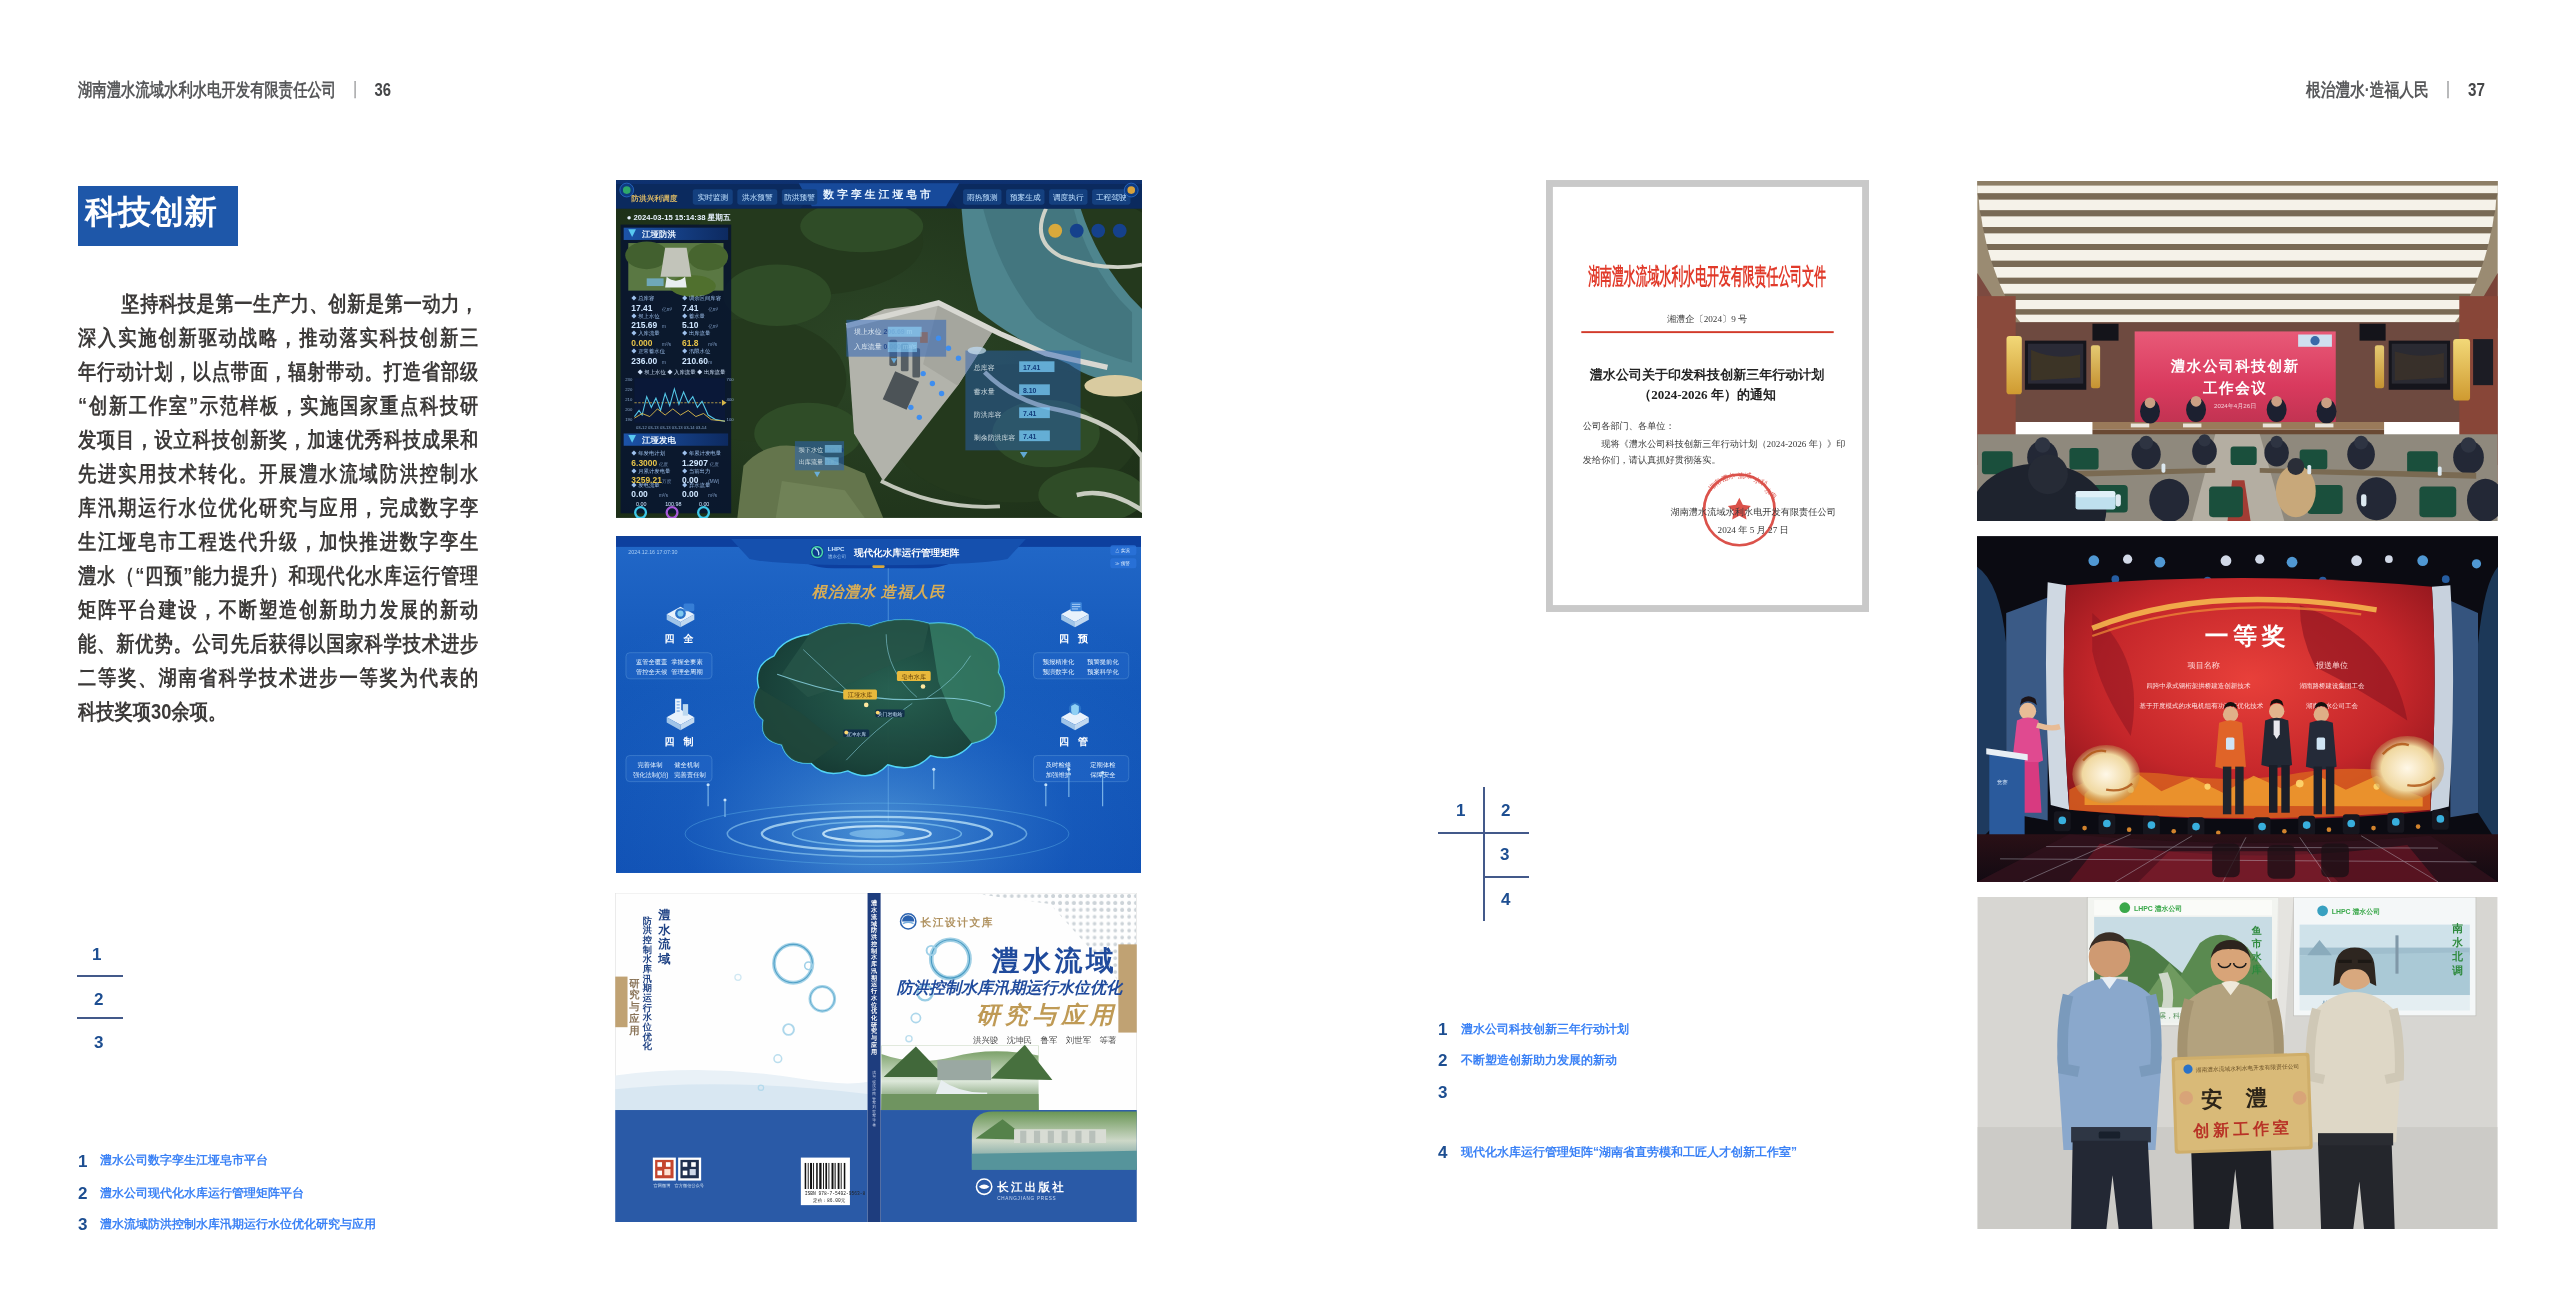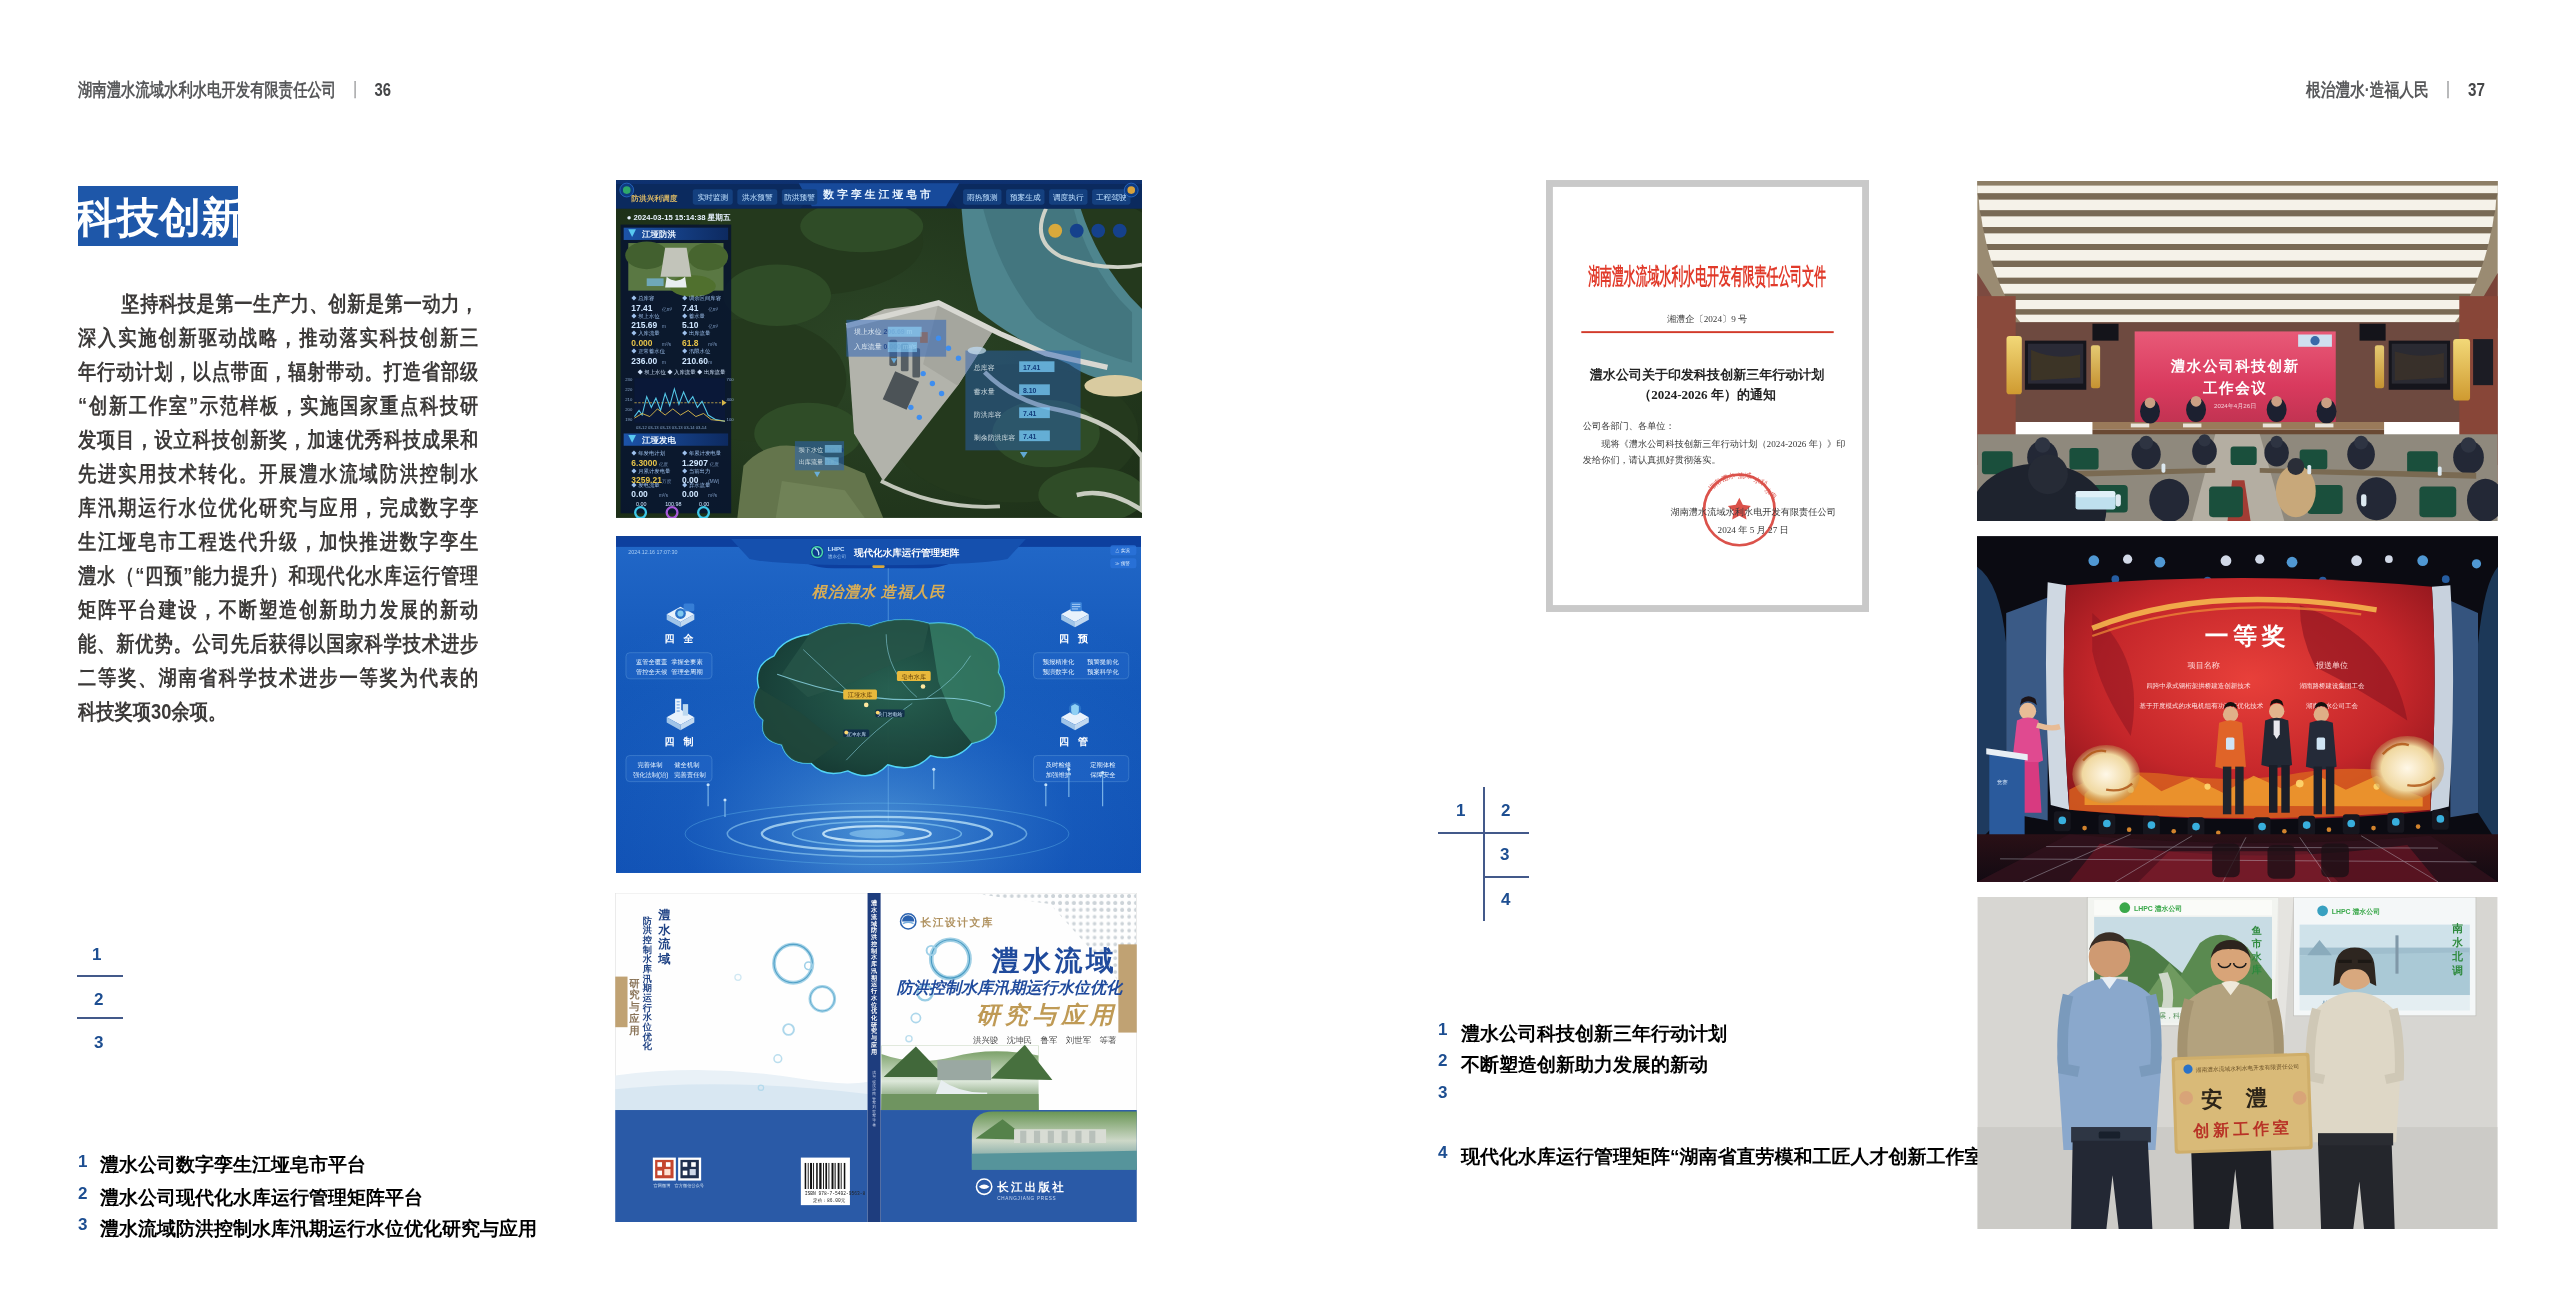--- a/index.html
+++ b/index.html
@@ -1,31 +1,31 @@
 <!DOCTYPE html>
 <html style="font-size:12.3px"><head>
 <meta charset="utf-8">
 <style>
 html,body{margin:0;padding:0;background:#fff}
 #page{position:relative;width:2576px;height:1306px;background:#ffffff;font-family:"Liberation Sans",sans-serif;overflow:hidden}
 .abs{position:absolute}
-.cap{font-weight:bold;color:#000000;font-size:19px}
+.cap{font-weight:bold;color:#3b82f6;font-size:12px}
 .capnum{font-weight:bold;color:#1d4e91;font-size:17px}
 </style>
 </head>
 <body>
 <div id="page">
 
 <div class="abs" style="left:78px;top:77px;font-size:18.4px;font-weight:bold;color:#57585a;transform:scaleX(0.78);transform-origin:0 0;white-space:nowrap">湖南澧水流域水利水电开发有限责任公司<span style="color:#8a8b8d;font-weight:normal;padding:0 15.4px">丨</span><span style="color:#454648;font-size:19px">36</span></div>
 
 <div class="abs" style="left:2306px;top:77px;font-size:18.4px;font-weight:bold;color:#57585a;transform:scaleX(0.8);transform-origin:0 0;white-space:nowrap">根治澧水·造福人民<span style="color:#8a8b8d;font-weight:normal;padding:0 15.4px">丨</span><span style="color:#454648;font-size:19px">37</span></div>
 
 <div class="abs" style="left:78px;top:186px;width:160px;height:60px;background:#1e57a9"></div>
 
-<div class="abs" style="left:75px;top:190px;font-size:42px;font-weight:bold;color:#ffffff;letter-spacing:0px">科技创新</div>
+<div class="abs" style="left:85px;top:190px;font-size:33px;font-weight:bold;color:#ffffff;letter-spacing:0px">科技创新</div>
 
 <div class="abs" style="left:78px;top:287px;width:471px;font-size:21.5px;font-weight:bold;color:#3c3a39;font-family:'Liberation Sans',sans-serif;transform:scaleX(0.85);transform-origin:0 0">
 <div style="height:34px;line-height:34px;text-align:justify;text-align-last:justify;padding-left:51px;width:420px;overflow:hidden">坚持科技是第一生产力、创新是第一动力，</div>
 <div style="height:34px;line-height:34px;text-align:justify;text-align-last:justify;overflow:hidden">深入实施创新驱动战略，推动落实科技创新三</div>
 <div style="height:34px;line-height:34px;text-align:justify;text-align-last:justify;overflow:hidden">年行动计划，以点带面，辐射带动。打造省部级</div>
 <div style="height:34px;line-height:34px;text-align:justify;text-align-last:justify;overflow:hidden">“创新工作室”示范样板，实施国家重点科技研</div>
 <div style="height:34px;line-height:34px;text-align:justify;text-align-last:justify;overflow:hidden">发项目，设立科技创新奖，加速优秀科技成果和</div>
 <div style="height:34px;line-height:34px;text-align:justify;text-align-last:justify;overflow:hidden">先进实用技术转化。开展澧水流域防洪控制水</div>
 <div style="height:34px;line-height:34px;text-align:justify;text-align-last:justify;overflow:hidden">库汛期运行水位优化研究与应用，完成数字孪</div>
 <div style="height:34px;line-height:34px;text-align:justify;text-align-last:justify;overflow:hidden">生江垭皂市工程迭代升级，加快推进数字孪生</div>

